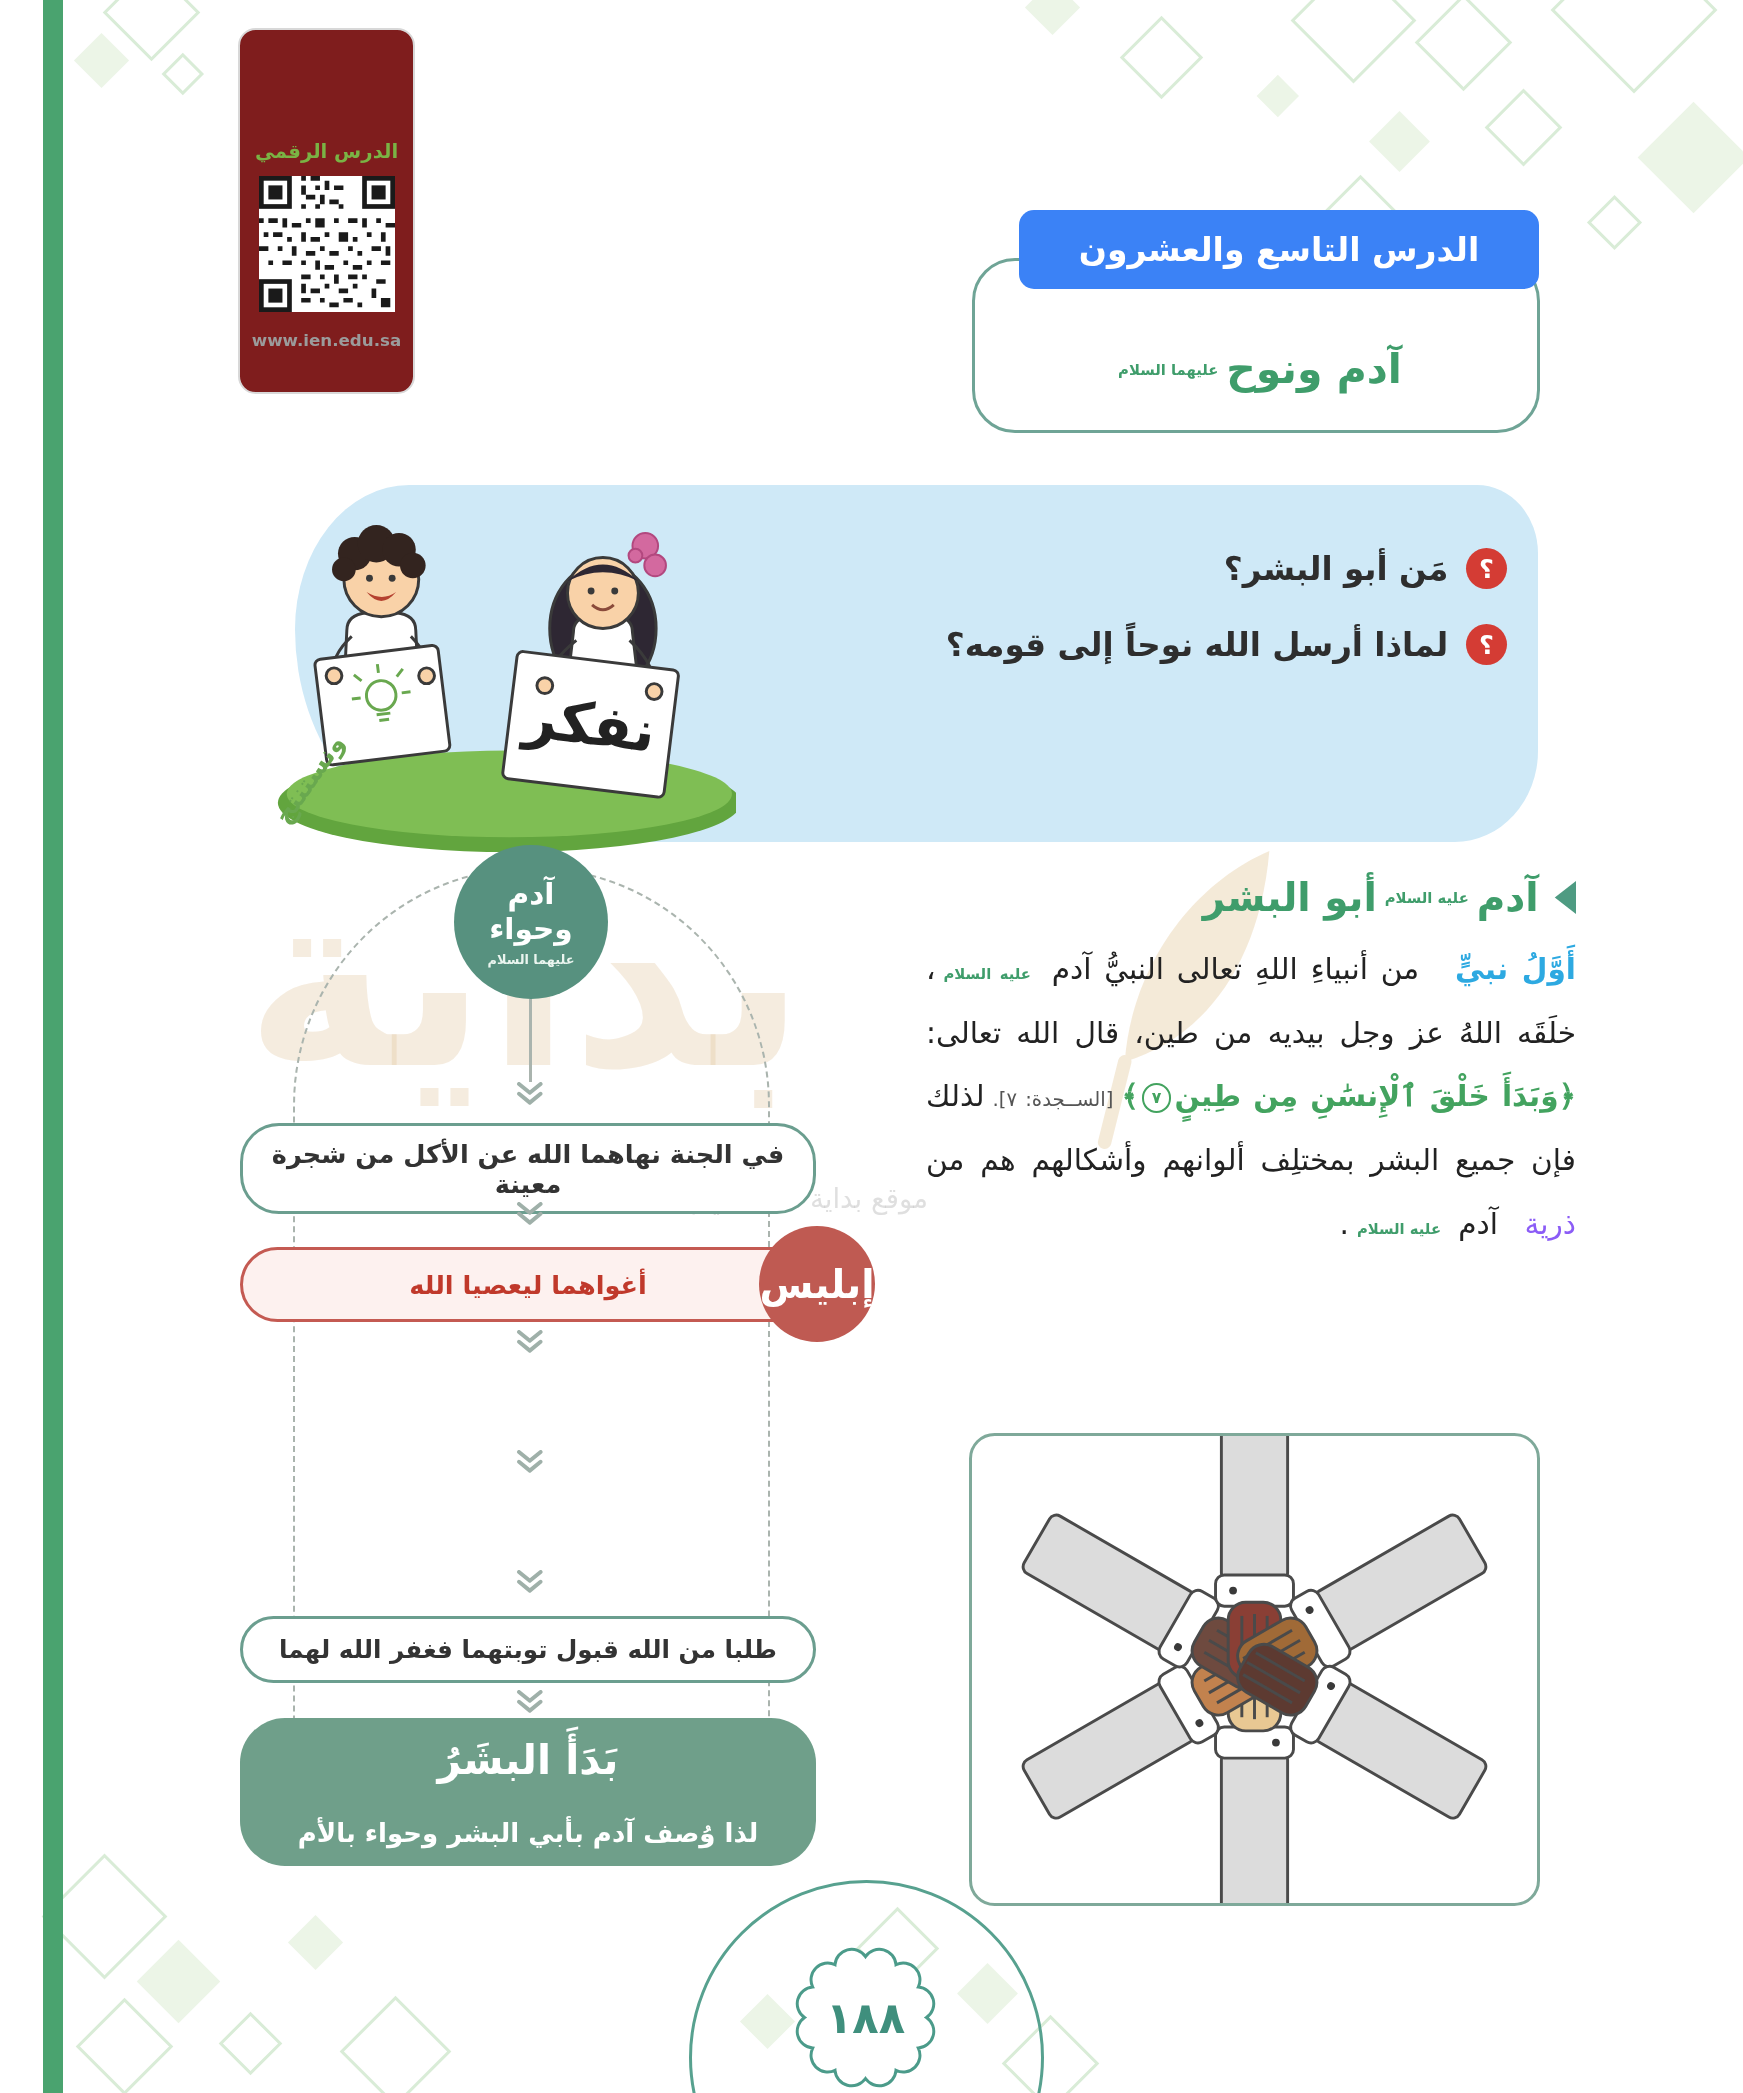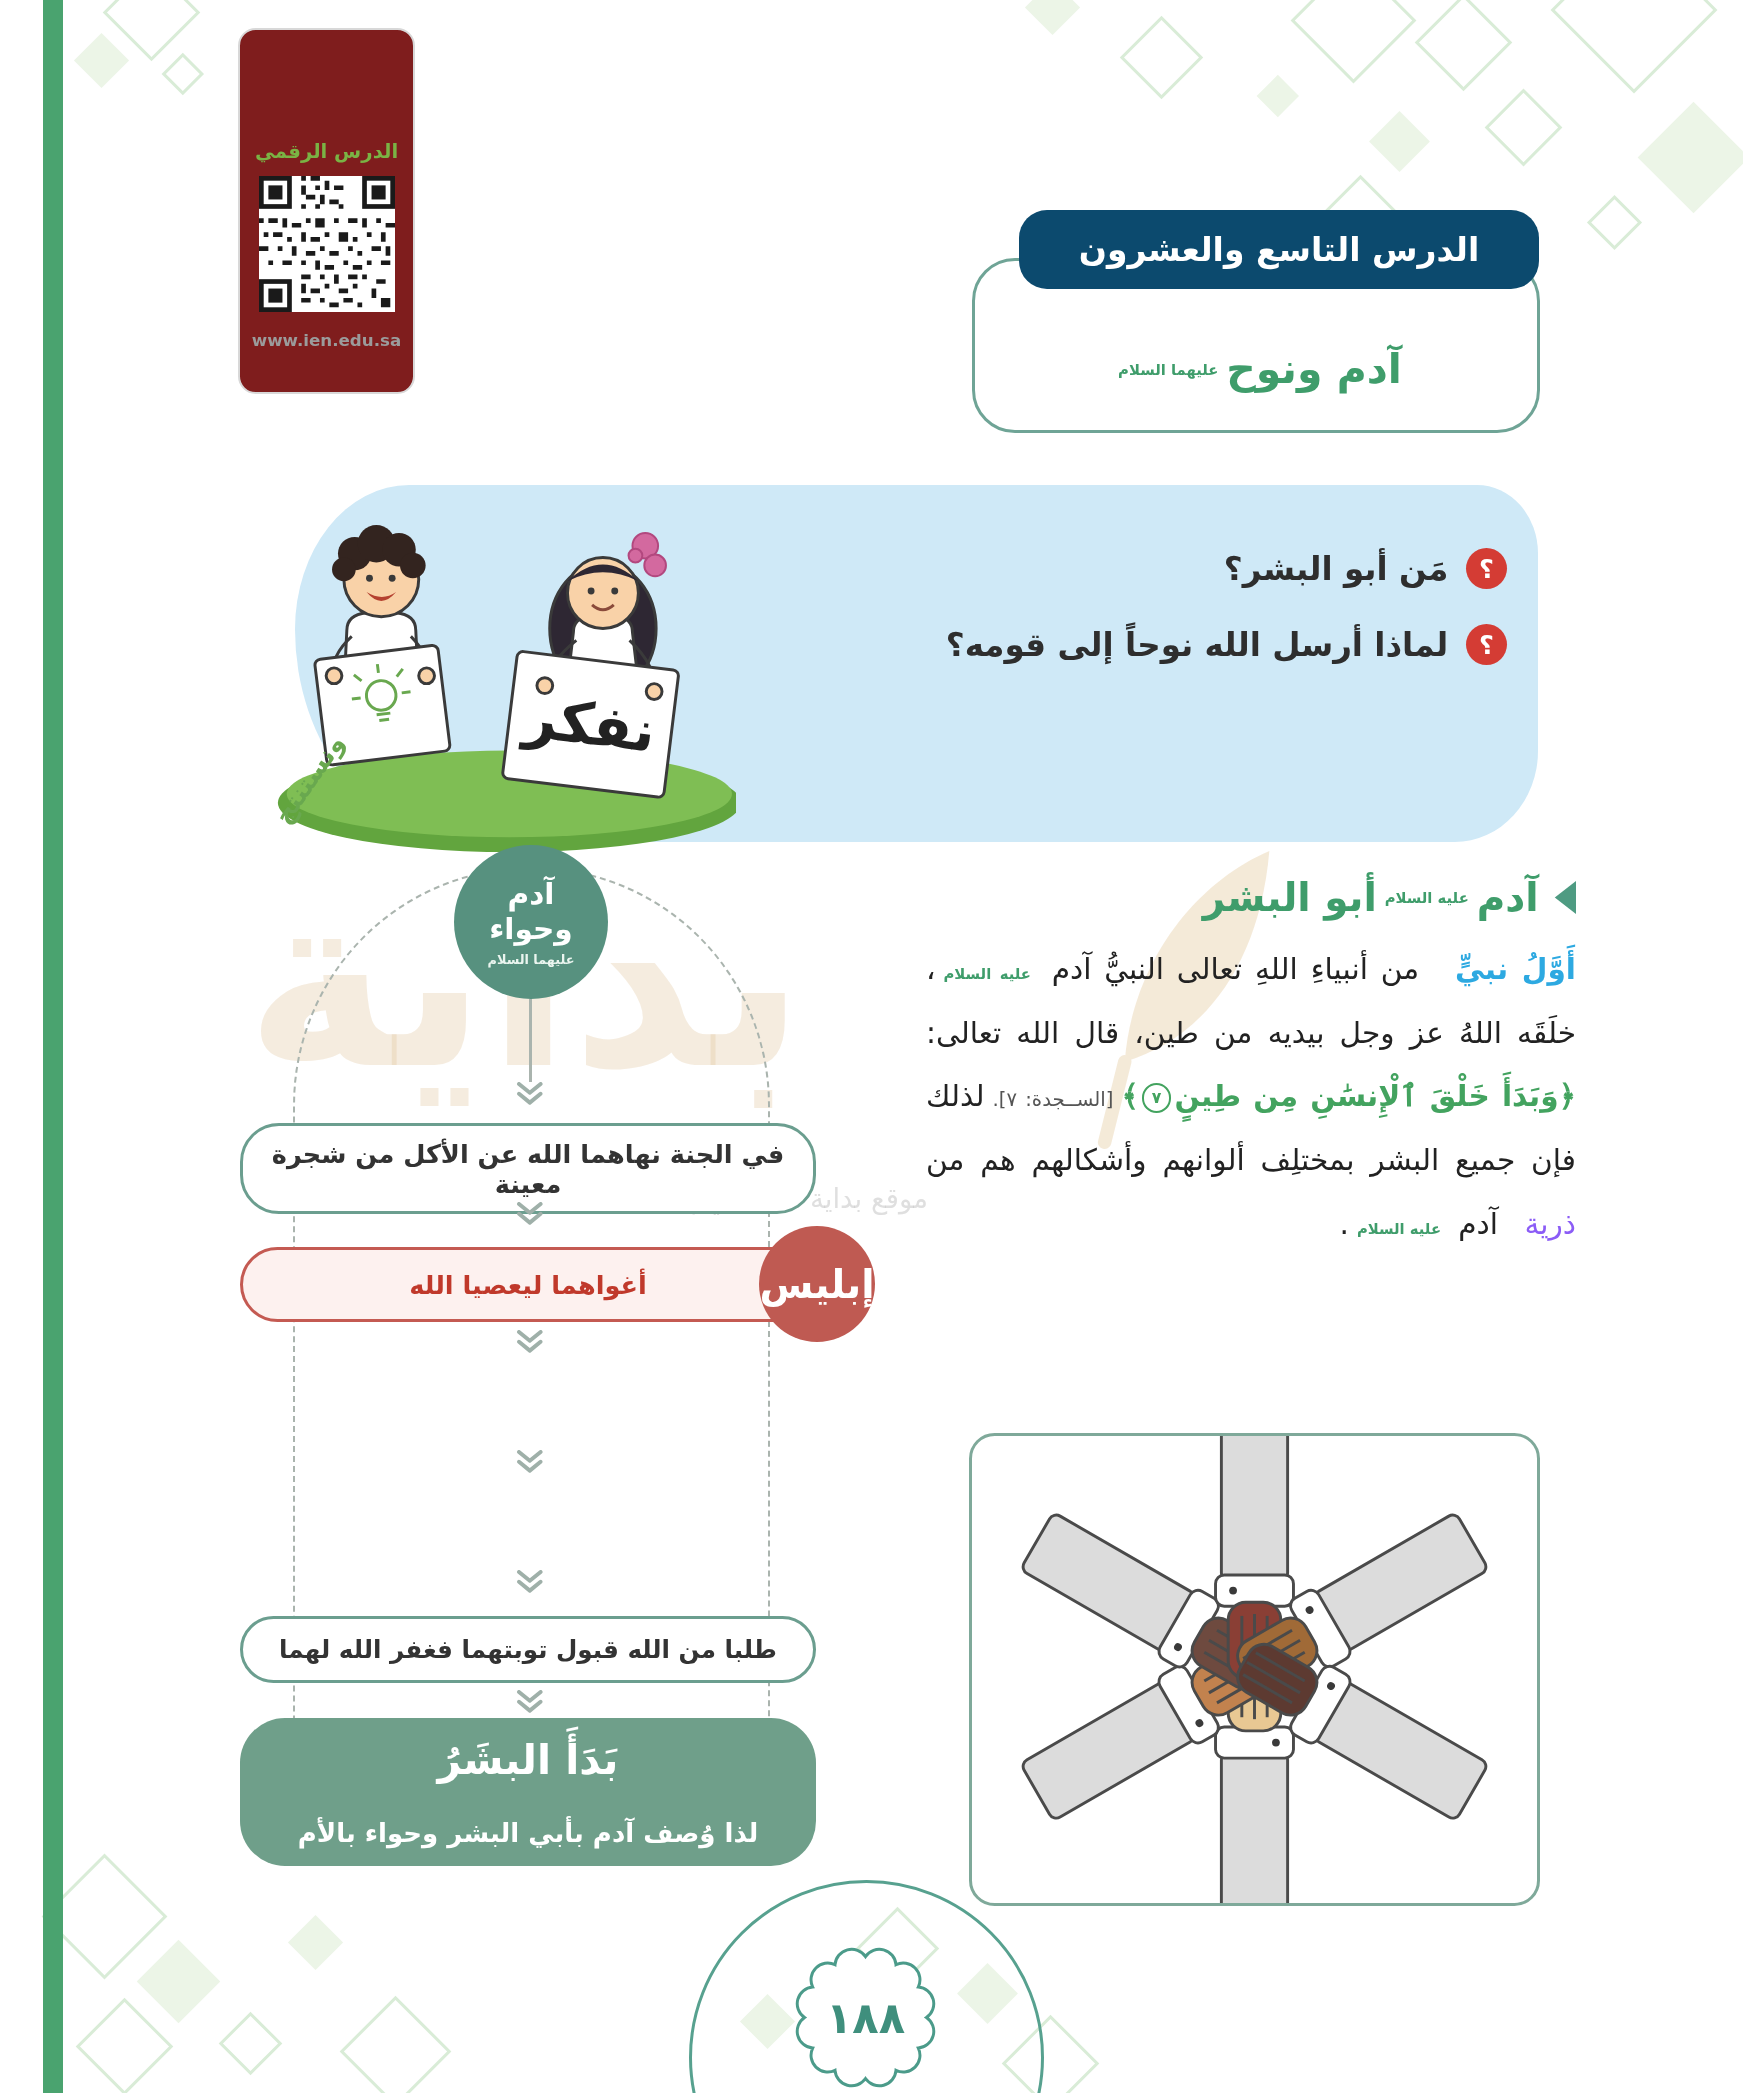--- a/index.html
+++ b/index.html
@@ -13,21 +13,21 @@
   .diamond{position:absolute;border:3px solid #d9ecd7;transform:rotate(45deg);z-index:0;}
   .diamond.f{background:#ecf5e7;border:none;}
 
   
   .qr-box{position:absolute;left:239px;top:27.6px;width:177px;height:366px;border:2px solid #d8d8d8;border-radius:17.7px;background:#7f1d1d;z-index:3;display:flex;flex-direction:column;align-items:center;}
   .qr-title{margin-top:110px;color:#7ab344;font-size:19.7px;font-weight:bold;}
   .qr-svg{margin-top:13.8px;}
   .qr-url{margin-top:17.7px;color:#9b9b9b;font-size:16.7px;font-weight:bold;direction:ltr;}
 
   
-  .lesson-banner{position:absolute;left:1020px;top:210px;width:520px;height:79px;background:#0c4a6e;border-radius:28px;display:flex;align-items:center;justify-content:center;z-index:4;color:#fff;font-size:33px;font-weight:bold;}
+  .lesson-banner{position:absolute;left:1020px;top:210px;width:520px;height:79px;background:#3b82f6;border-radius:15px;display:flex;align-items:center;justify-content:center;z-index:4;color:#fff;font-size:33px;font-weight:bold;}
   .topic-box{position:absolute;left:973px;top:258px;width:568px;height:175px;border:3px solid #6fa496;border-radius:43px;background:#fff;z-index:3;display:flex;align-items:flex-end;justify-content:center;padding-bottom:37px;}
   .topic-title{color:#3f9d6b;font-size:41px;font-weight:bold;display:flex;align-items:center;}
   .honorific{font-size:14.8px;color:#3f9d6b;margin:0 7.9px;font-weight:bold;}
 
   
   .blob{position:absolute;left:296px;top:485px;width:1243px;height:357px;background:#cfe9f7;border-radius:148px 79px 108px 227px / 187px 89px 118px 276px;z-index:1;}
   .questions{position:absolute;right:236px;top:548px;z-index:3;display:flex;flex-direction:column;gap:35px;}
   .q-row{display:flex;align-items:center;gap:17.7px;}
   .q-icon{width:41px;height:41px;border-radius:50%;background:#d43c34;color:#fff;font-weight:bold;font-size:25.6px;display:flex;align-items:center;justify-content:center;flex:0 0 auto;}
   .q-text{font-size:32.5px;font-weight:bold;color:#2e2e2e;}

